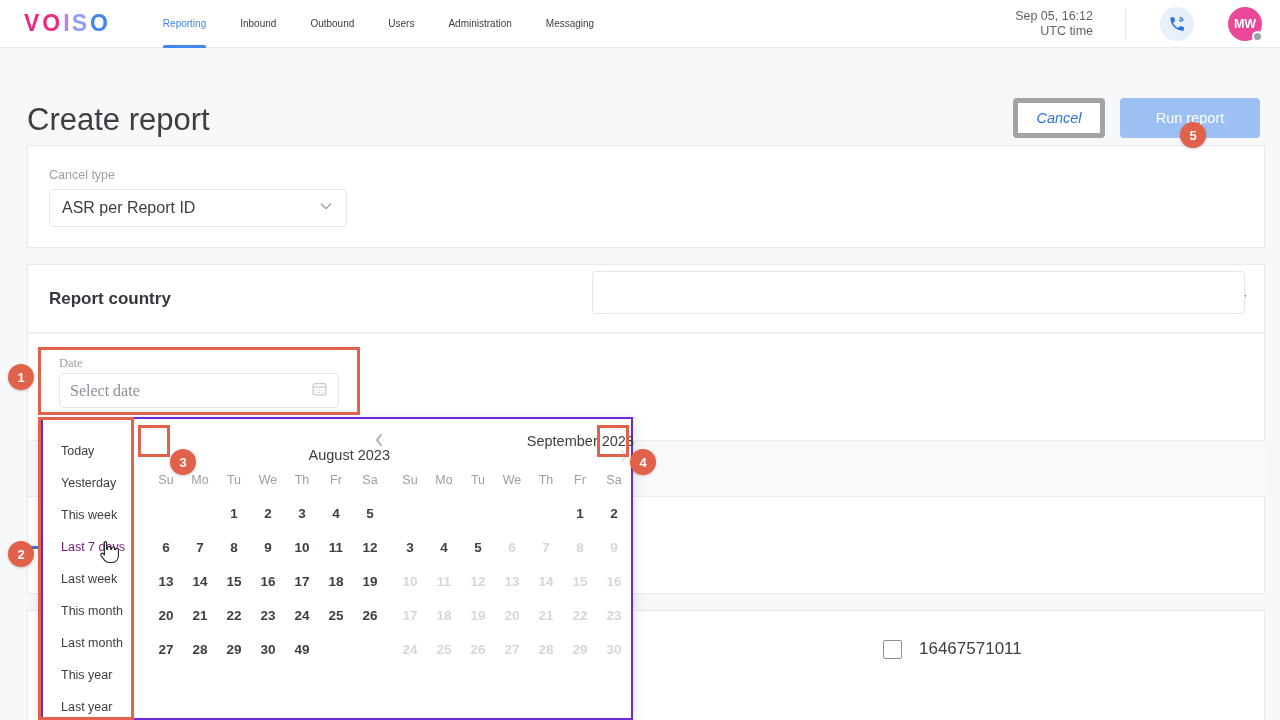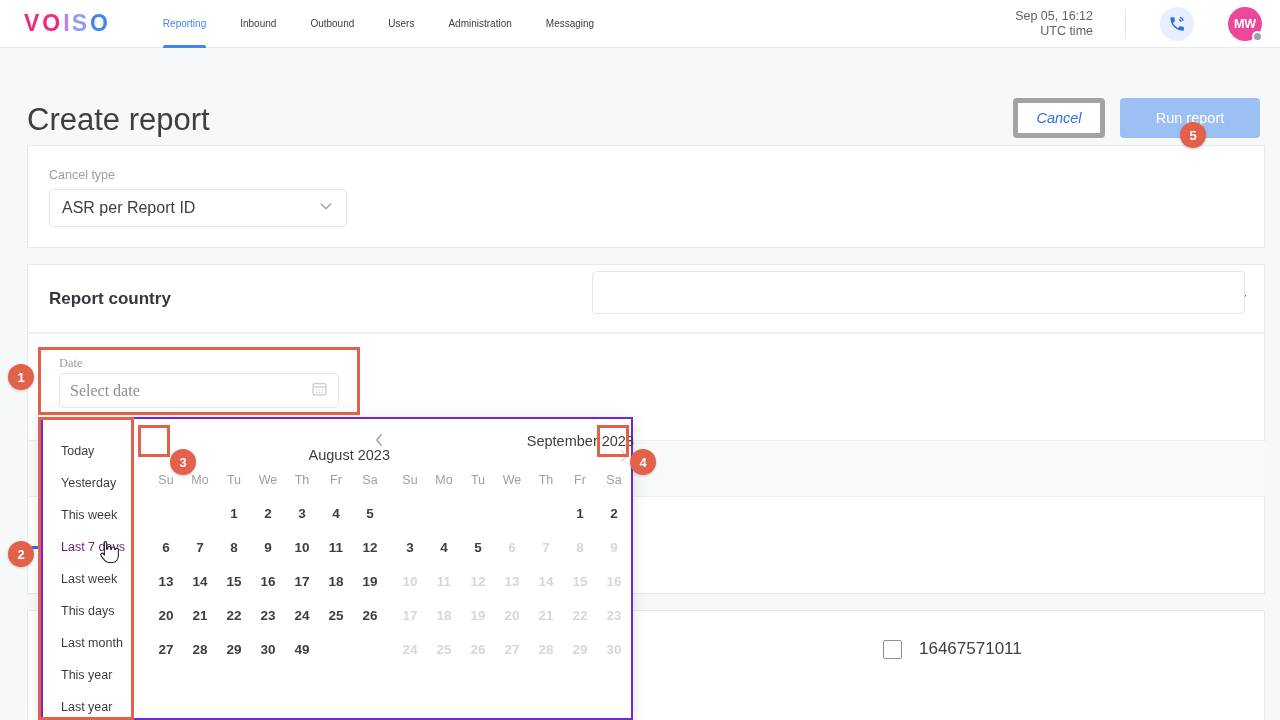--- a/index.html
+++ b/index.html
@@ -290,21 +290,21 @@
     </div>
   </div>
 
   <div id="picker">
     <div class="presets" id="presets">
         <div class="preset">Today</div>
         <div class="preset">Yesterday</div>
         <div class="preset">This week</div>
         <div class="preset sel">Last 7 days</div>
         <div class="preset">Last week</div>
-        <div class="preset">This days</div>
+        <div class="preset">This month</div>
         <div class="preset">Last month</div>
         <div class="preset">This year</div>
         <div class="preset">Last year</div>
       </div>
     <div class="cals">
 
       <div class="cal">
         <div class="cal-head">
           <div class="navbtn">
             <svg width="9" height="14" viewBox="0 0 10 16" fill="none" stroke="currentColor" stroke-width="1.6" stroke-linecap="round" stroke-linejoin="round">

